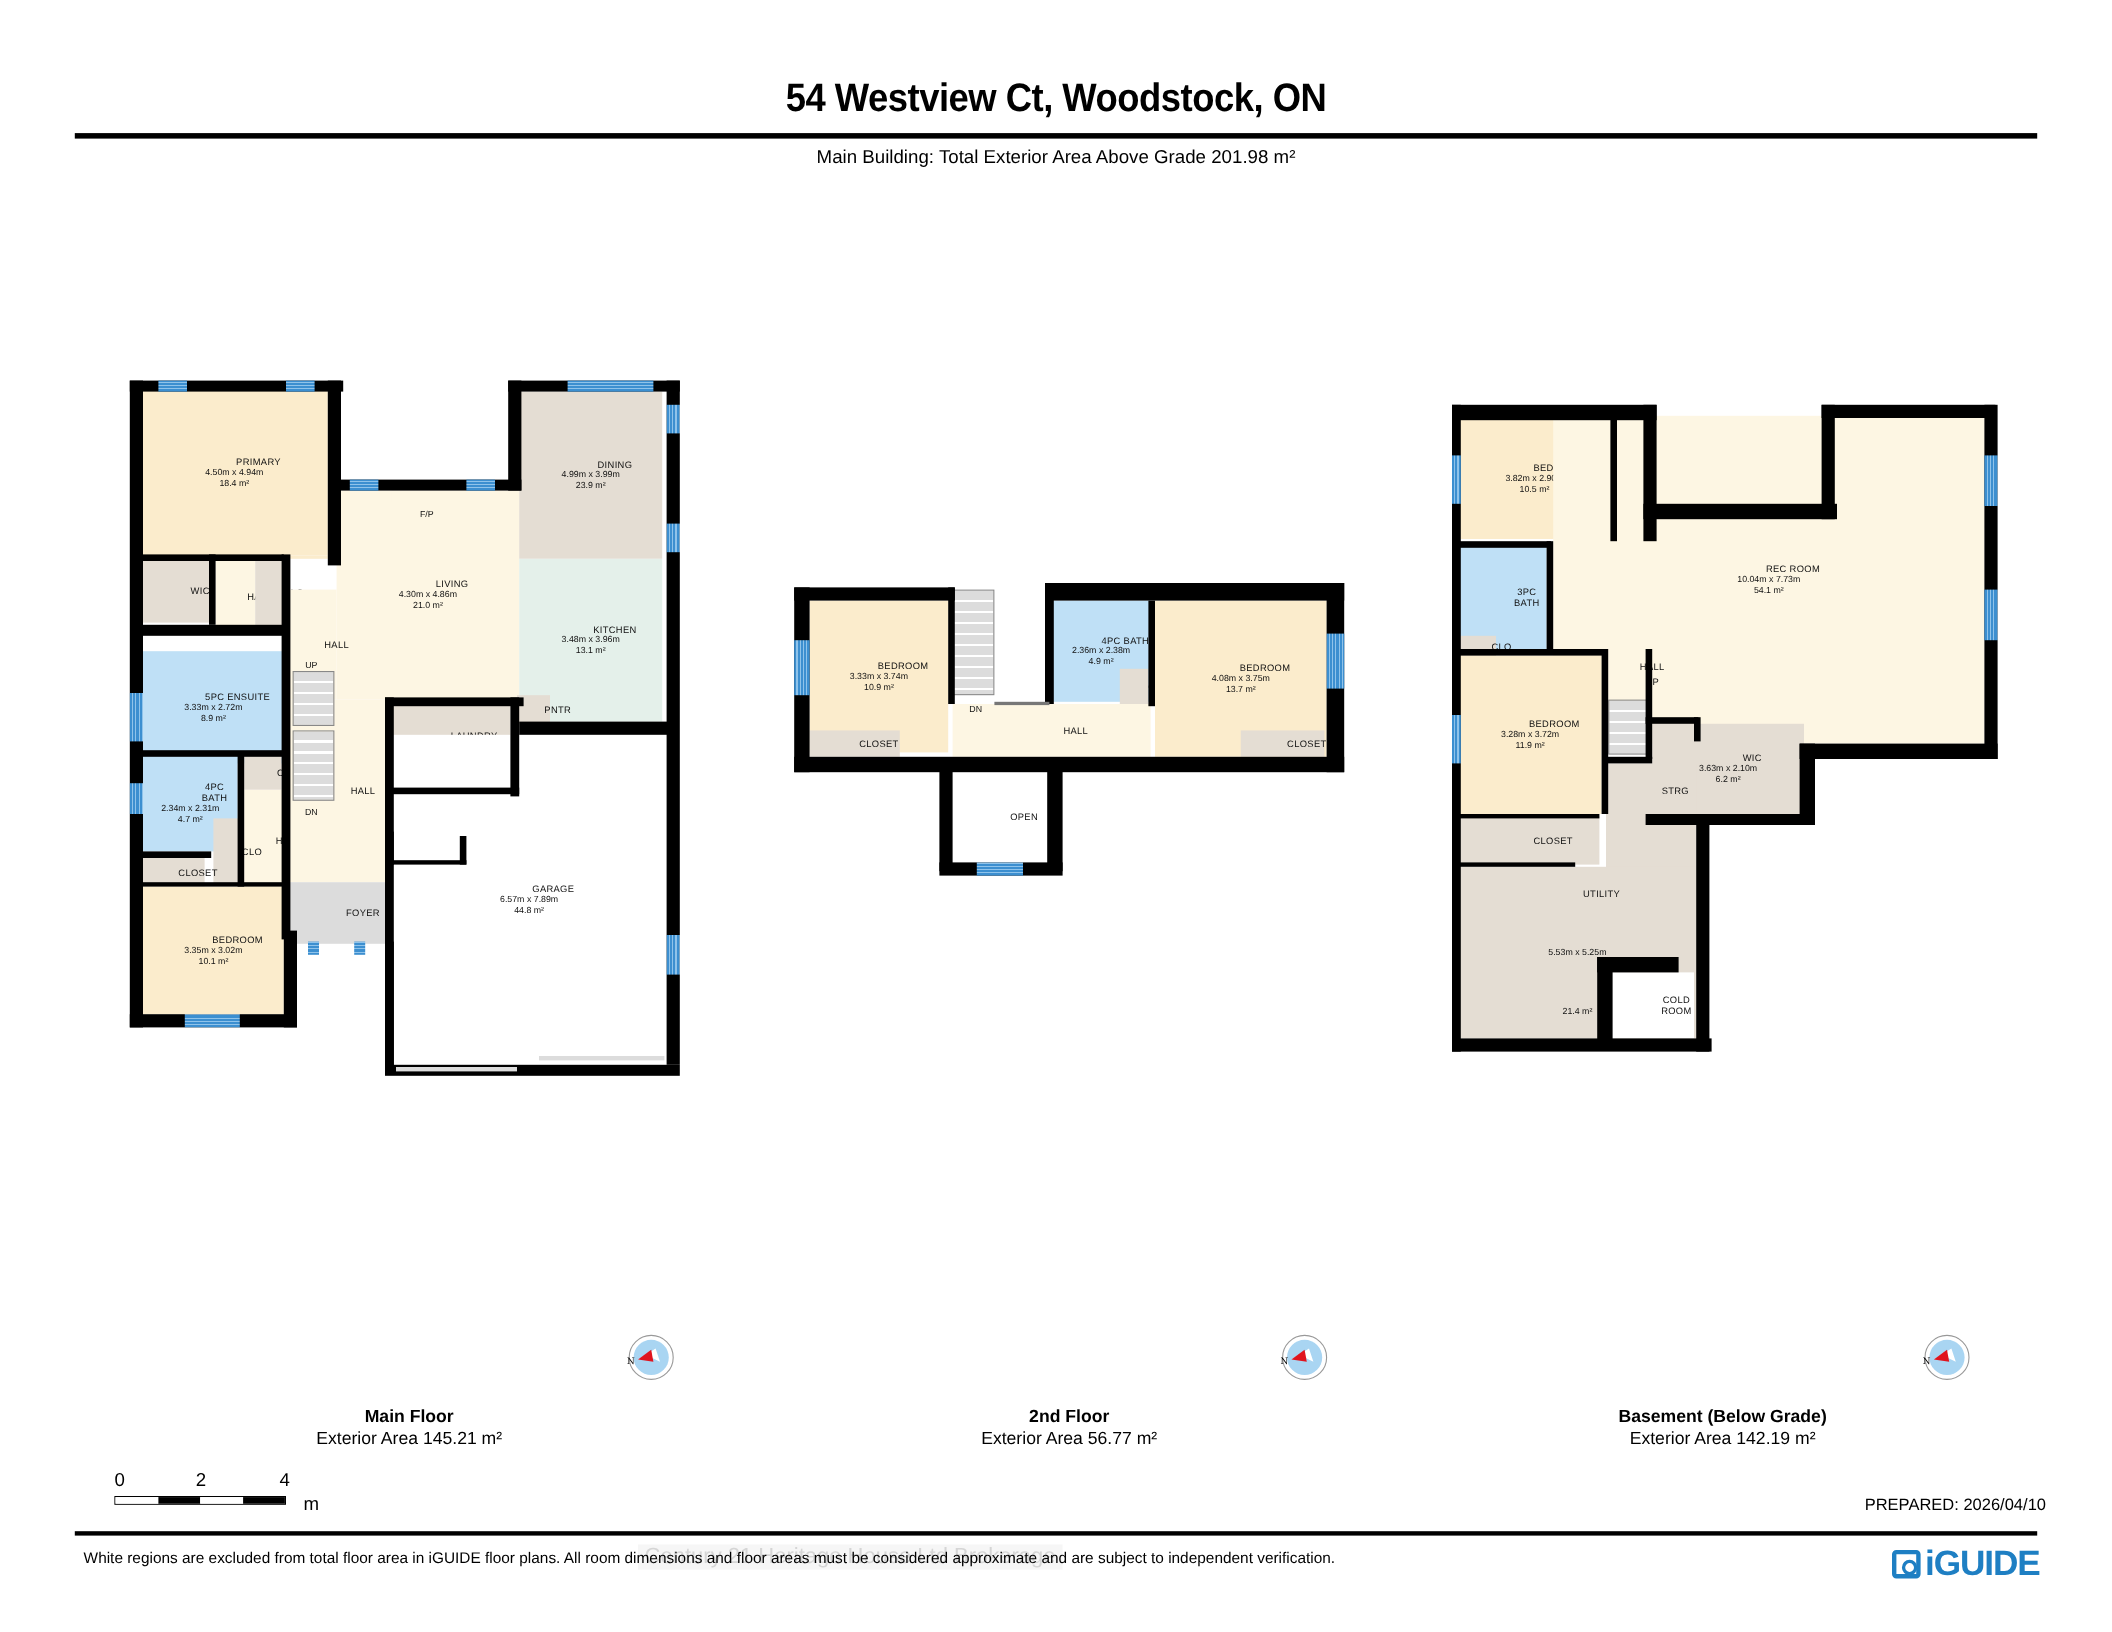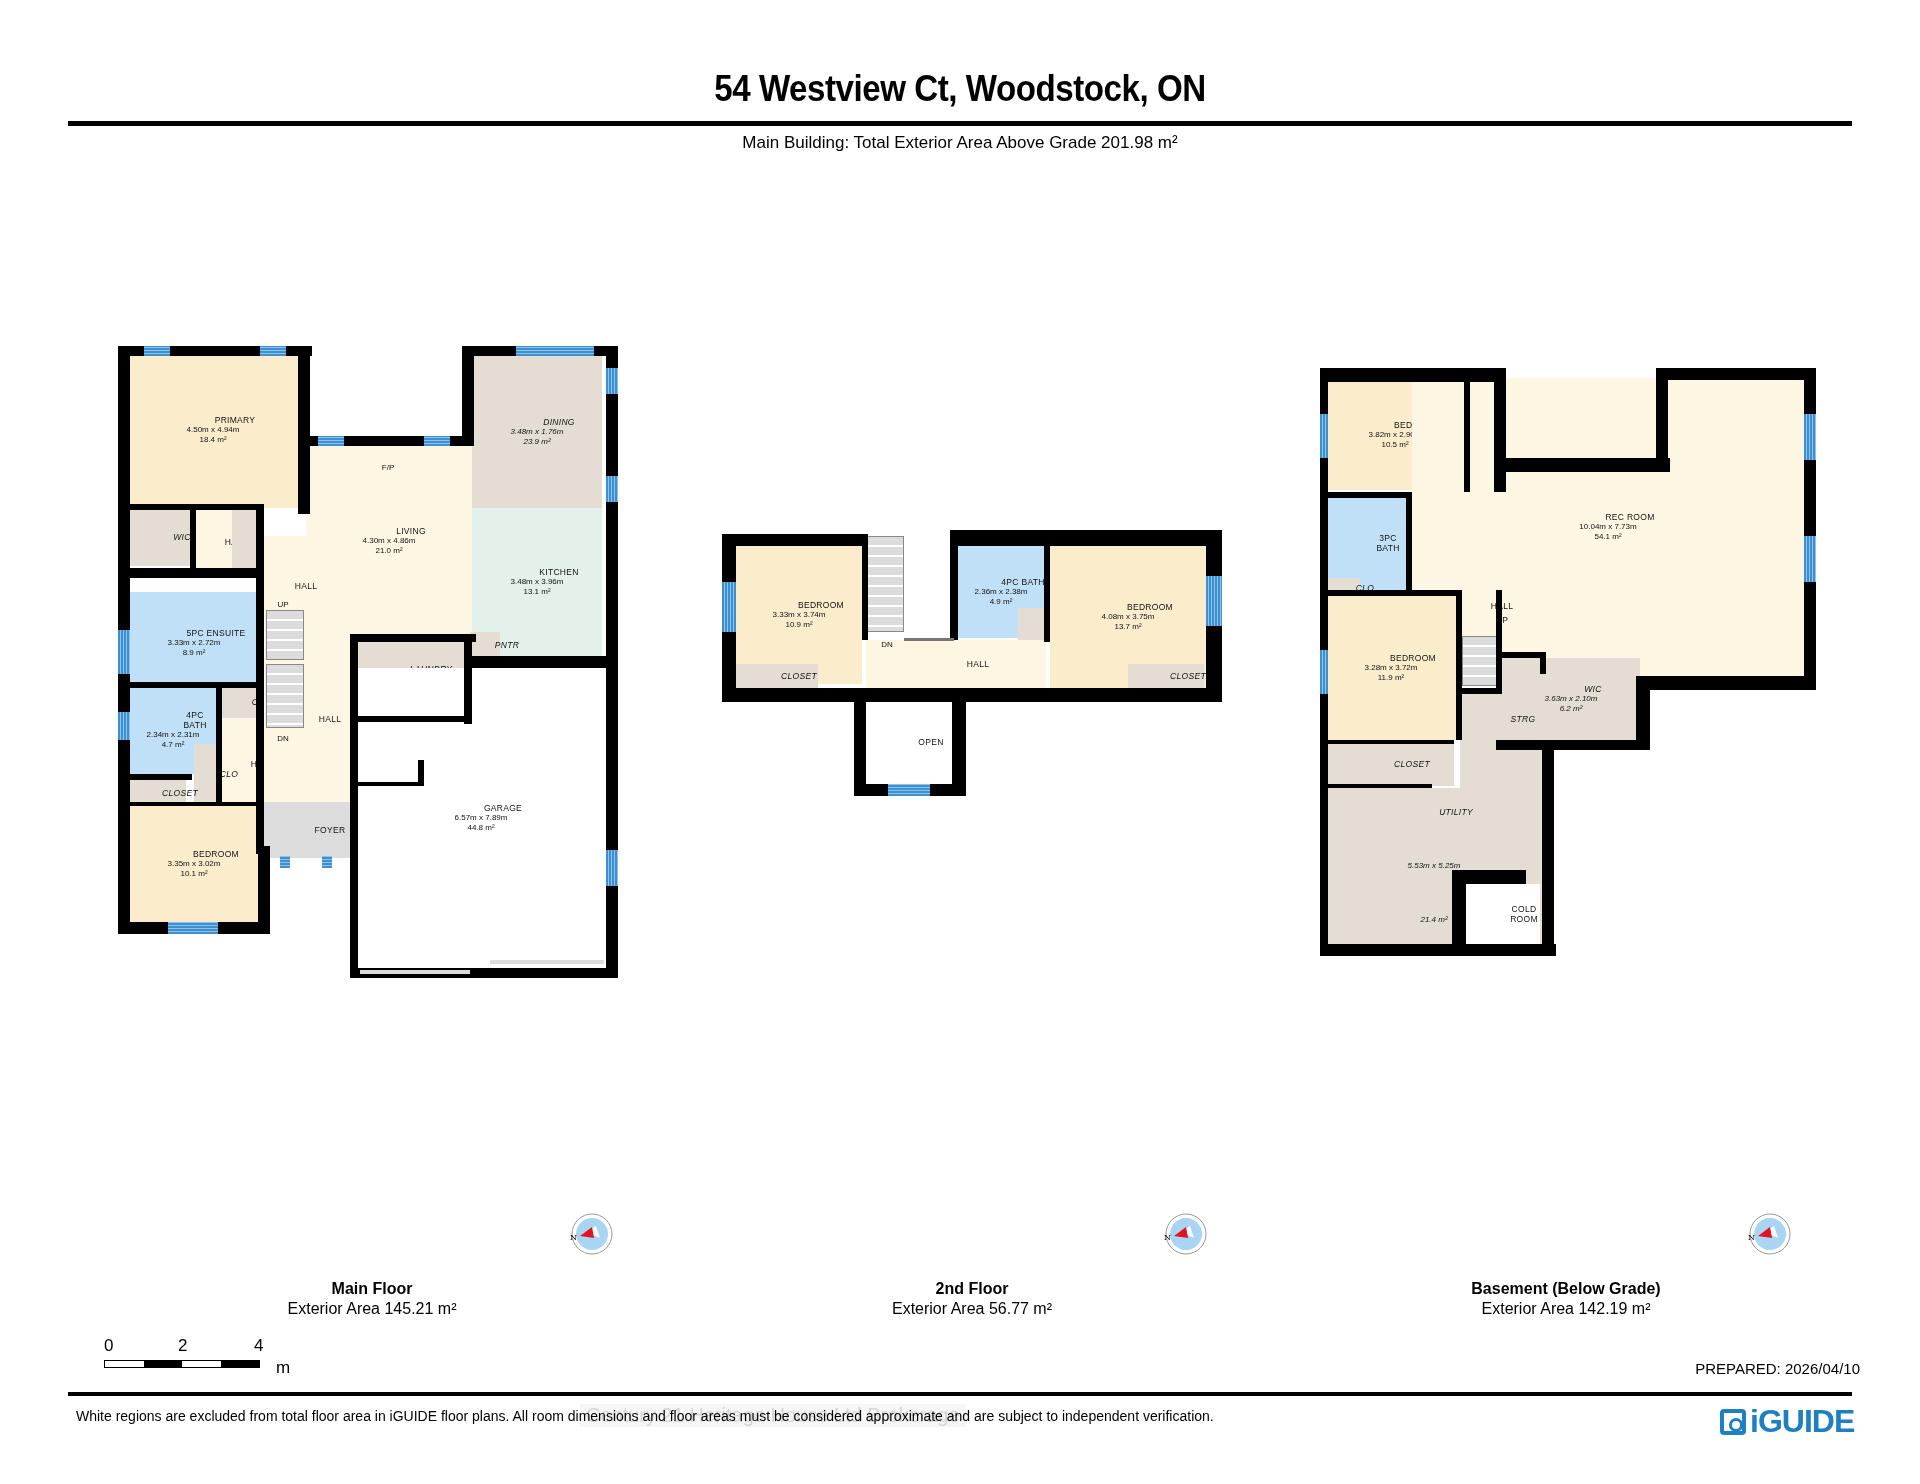--- a/index.html
+++ b/index.html
@@ -16,21 +16,21 @@
     text-align: center; font-size: 8px; line-height: 10px; color: #111; }
   .room .rname { font-size: 8.5px; letter-spacing: 0.3px; padding-left: 44px; }
   .wall { position: absolute; background: #000; }
   .win { position: absolute; background: repeating-linear-gradient(0deg, #3c8fd0 0 2px, #8fc3ea 2px 3px); }
   .winv { position: absolute; background: repeating-linear-gradient(90deg, #3c8fd0 0 2px, #8fc3ea 2px 3px); }
   .stairs { position: absolute; background: repeating-linear-gradient(180deg, #dcdcdc 0 8px, #ffffff 8px 10px); border: 1px solid #888; }
 
   .c-bed { background: #fbeccc; }
   .c-live { background: #fdf6e3; }
   .c-bath { background: #bfe0f6; }
-  .c-util { background: #e4ddd3; font-style: italic; }
+  .c-util { background: #e4ddd3; }
   .c-kit { background: #e4f0ea; }
   .c-gray { background: #dcdcdc; }
   .c-white { background: #ffffff; }
 
   .floor-label { position: absolute; text-align: center; width: 400px; }
   .floor-label .fname { font-weight: bold; font-size: 16px; }
   .floor-label .farea { font-size: 16px; margin-top: 2px; }
 
   .compass { position: absolute; width: 44px; height: 44px; }
 
@@ -117,21 +117,21 @@
     <div class="rname">HALL</div>
   </div>
   <div class="stairs" style="left:266px;top:610px;width:38px;height:50px;"></div>
   <div class="stairs" style="left:266px;top:664px;width:38px;height:64px;"></div>
   <div class="room" style="left:268px;top:732px;width:30px;height:14px;">DN</div>
   <div class="room c-gray" style="left:262px;top:802px;width:92px;height:56px;">
     <div class="rname">FOYER</div>
   </div>
   <div class="room c-util" style="left:472px;top:356px;width:130px;height:152px;">
     <div class="rname">DINING</div>
-      <div>3.48m x 1.76m</div>
+      <div>4.99m x 3.99m</div>
       <div>23.9 m²</div>
   </div>
   <div class="room c-kit" style="left:472px;top:508px;width:130px;height:148px;">
     <div class="rname">KITCHEN</div>
       <div>3.48m x 3.96m</div>
       <div>13.1 m²</div>
   </div>
   <div class="room c-util" style="left:470px;top:632px;width:30px;height:26px;">
     <div class="rname">PNTR</div>
   </div>

